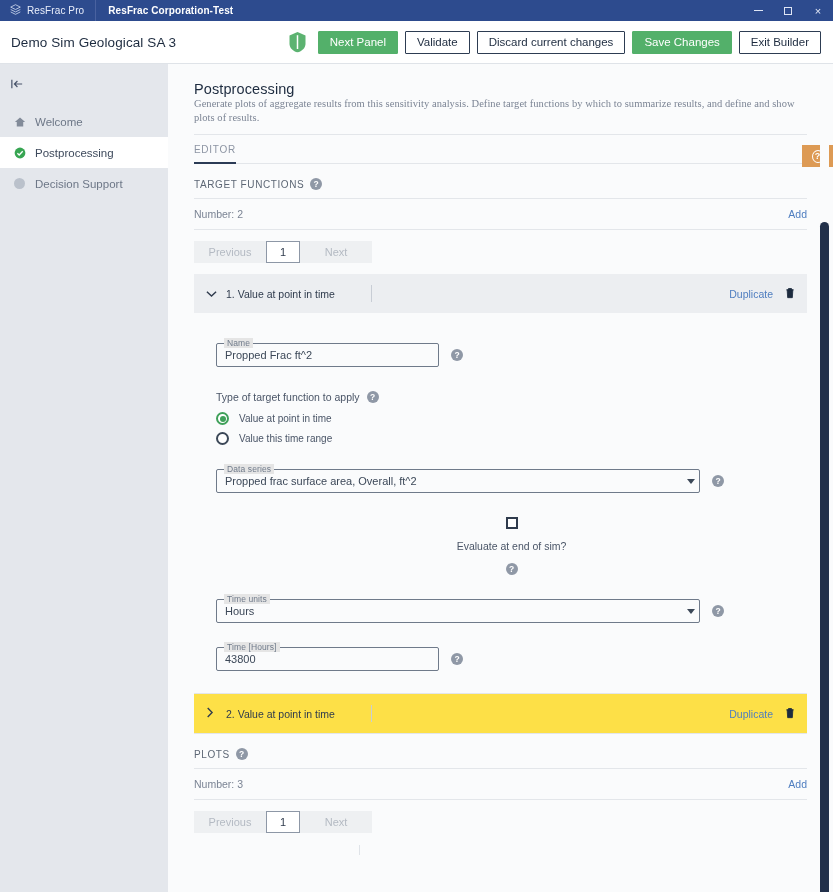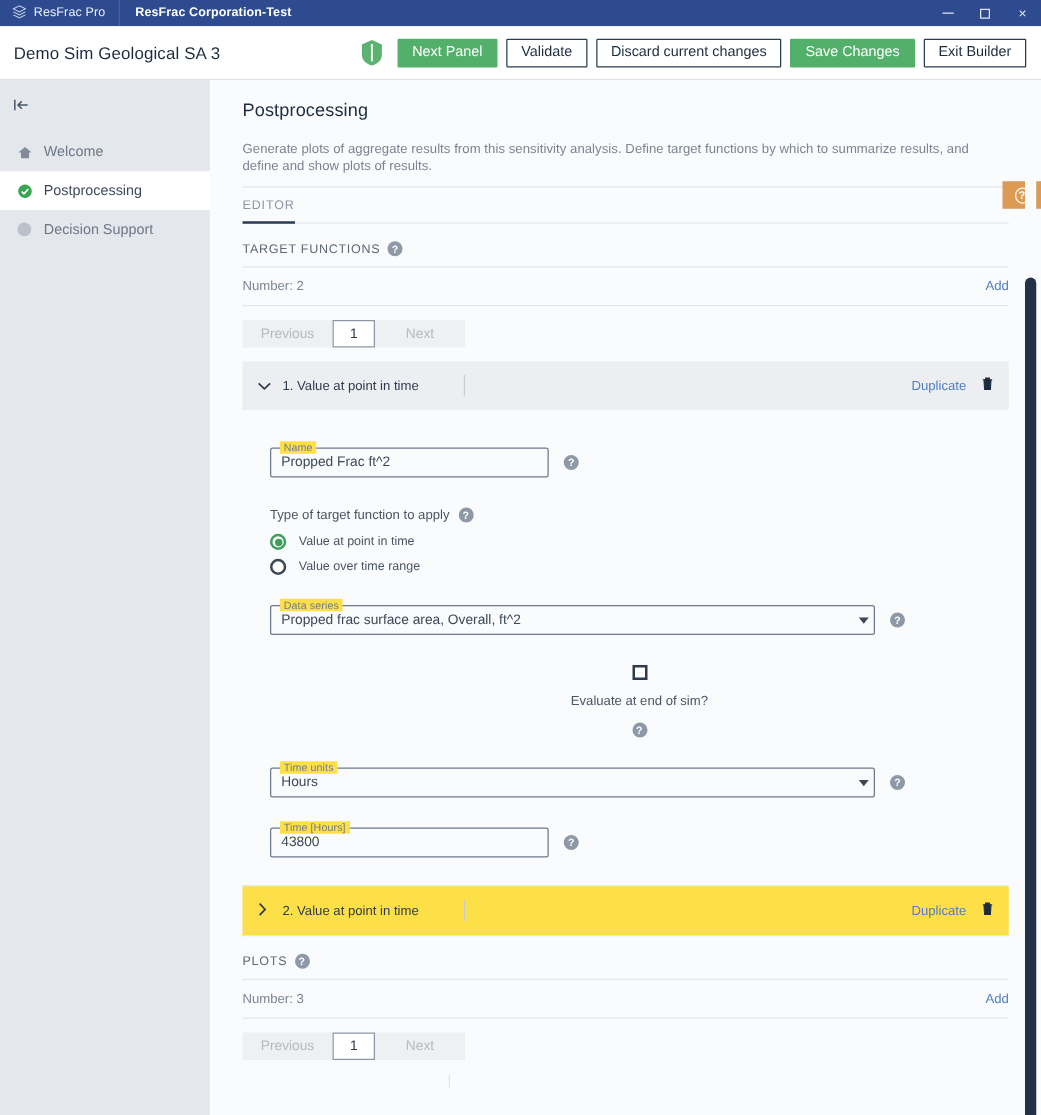--- a/index.html
+++ b/index.html
@@ -112,22 +112,23 @@
   .content {
     flex: 1;
     background: #fafbfc;
     position: relative;
     overflow: hidden;
   }
   .content-inner { padding: 0 26px 0 26px; }
   .page-head { padding-top: 17px; }
   .page-title { font-size: 14.5px; color: #1d2b3f; font-weight: normal; letter-spacing: .1px; }
   .page-sub {
-    font-size: 10.5px; color: #7b8494; margin-top: 15px; line-height: 1.35;
+    font-size: 10.5px; color: #7b8494; margin-top: 0; line-height: 1.35;
     letter-spacing: .05px;
+    font-family: Liberation Serif, serif;
   }
   .head-rule { border-bottom: 1px solid #e3e6ea; margin-top: 9px; }
 
   .tabs { display: flex; margin-top: 9px; }
   .tab {
     font-size: 10px; color: #9aa3b1; letter-spacing: .7px;
     padding: 0 0 7px 0; margin-right: 18px;
     border-bottom: 2px solid transparent;
     cursor: pointer;
   }
@@ -191,21 +192,21 @@
     border-radius: 2px;
     background: #fafbfc;
     display: flex; align-items: center;
     padding: 0 8px;
   }
   .outlined.w-name { width: 223px; }
   .outlined.w-wide { width: 484px; padding-right: 4px; }
   .outlined.w-time { width: 223px; }
   .ol-label {
     position: absolute; top: -6px; left: 7px;
-    background: #fde047;
+    background: #e5e5e5;
     padding: 0 3px;
     font-size: 8.5px; color: #6f7a8a;
     letter-spacing: .1px;
     white-space: nowrap;
   }
   .ol-value { font-size: 11px; color: #3c4858; }
   .caret {
     margin-left: auto;
     width: 0; height: 0;
     border-left: 4px solid transparent;
@@ -427,21 +428,21 @@
           <div class="grp-label">
             <span>Type of target function to apply</span>
             <span class="helpq">?</span>
           </div>
           <div class="radio-row">
             <span class="radio sel"></span>
             <span class="radio-label">Value at point in time</span>
           </div>
           <div class="radio-row">
             <span class="radio"></span>
-            <span class="radio-label">Value over time range</span>
+            <span class="radio-label">Value this time range</span>
           </div>
         </div>
 
         <div class="field">
           <div class="outlined w-wide">
             <span class="ol-label">Data series</span>
             <span class="ol-value">Propped frac surface area, Overall, ft^2</span>
             <span class="caret"></span>
           </div>
           <span class="helpq">?</span>

